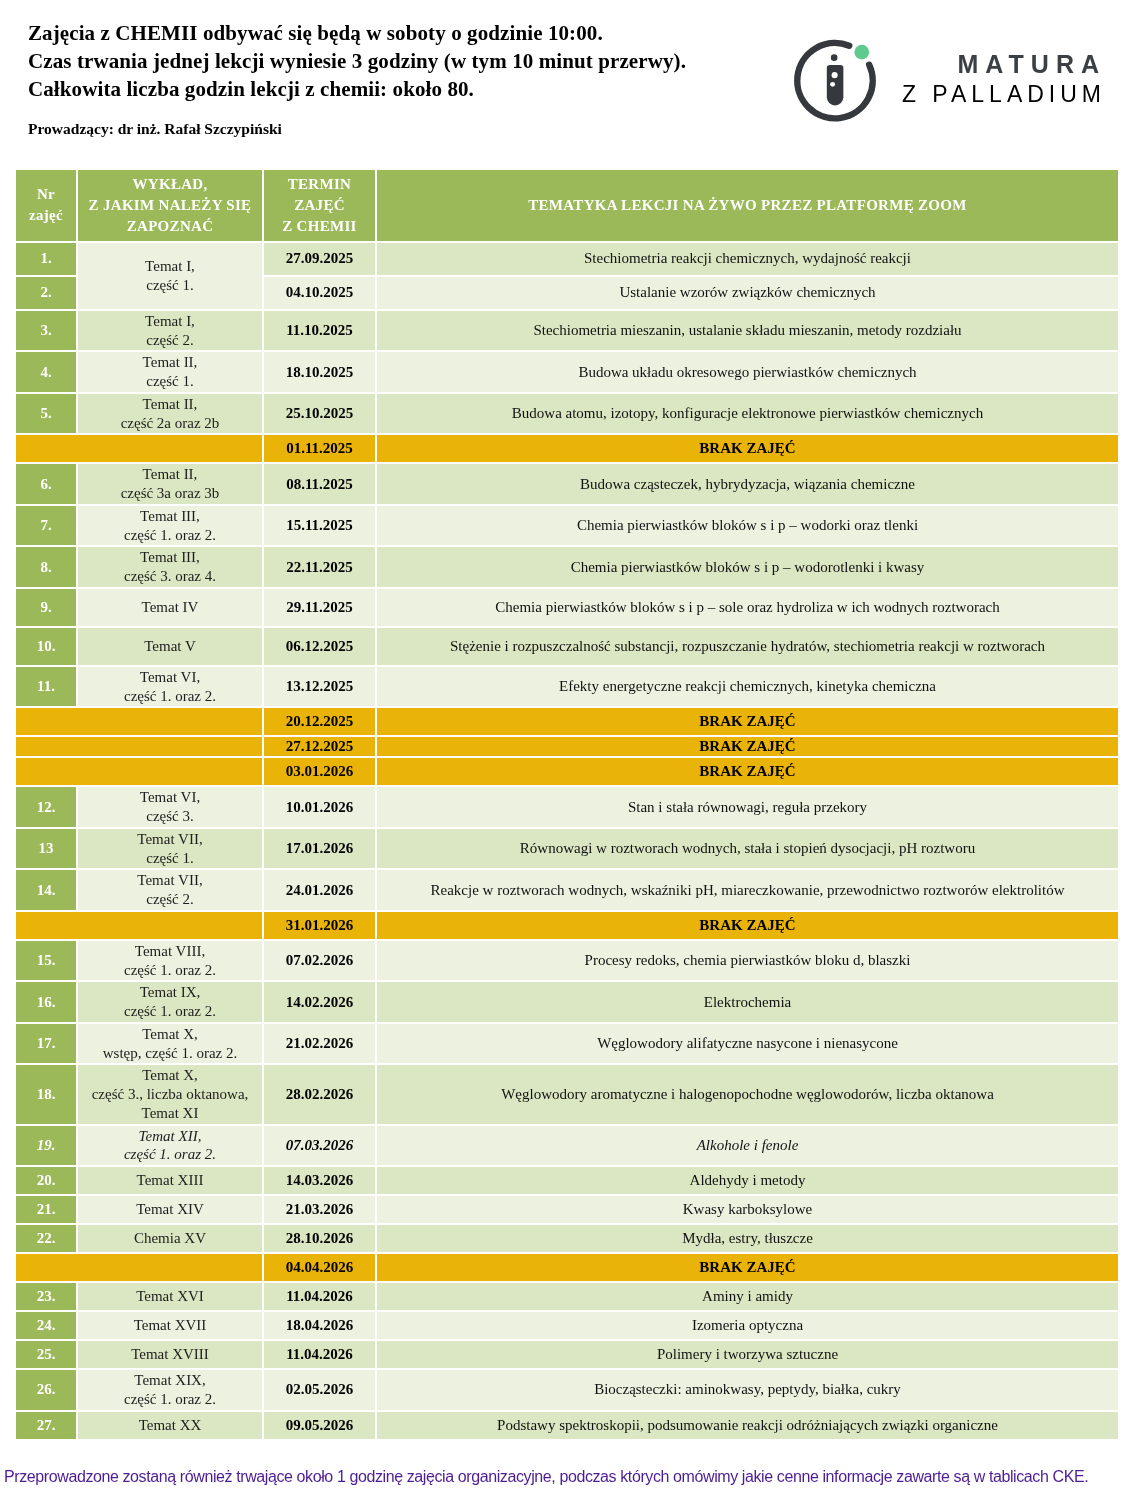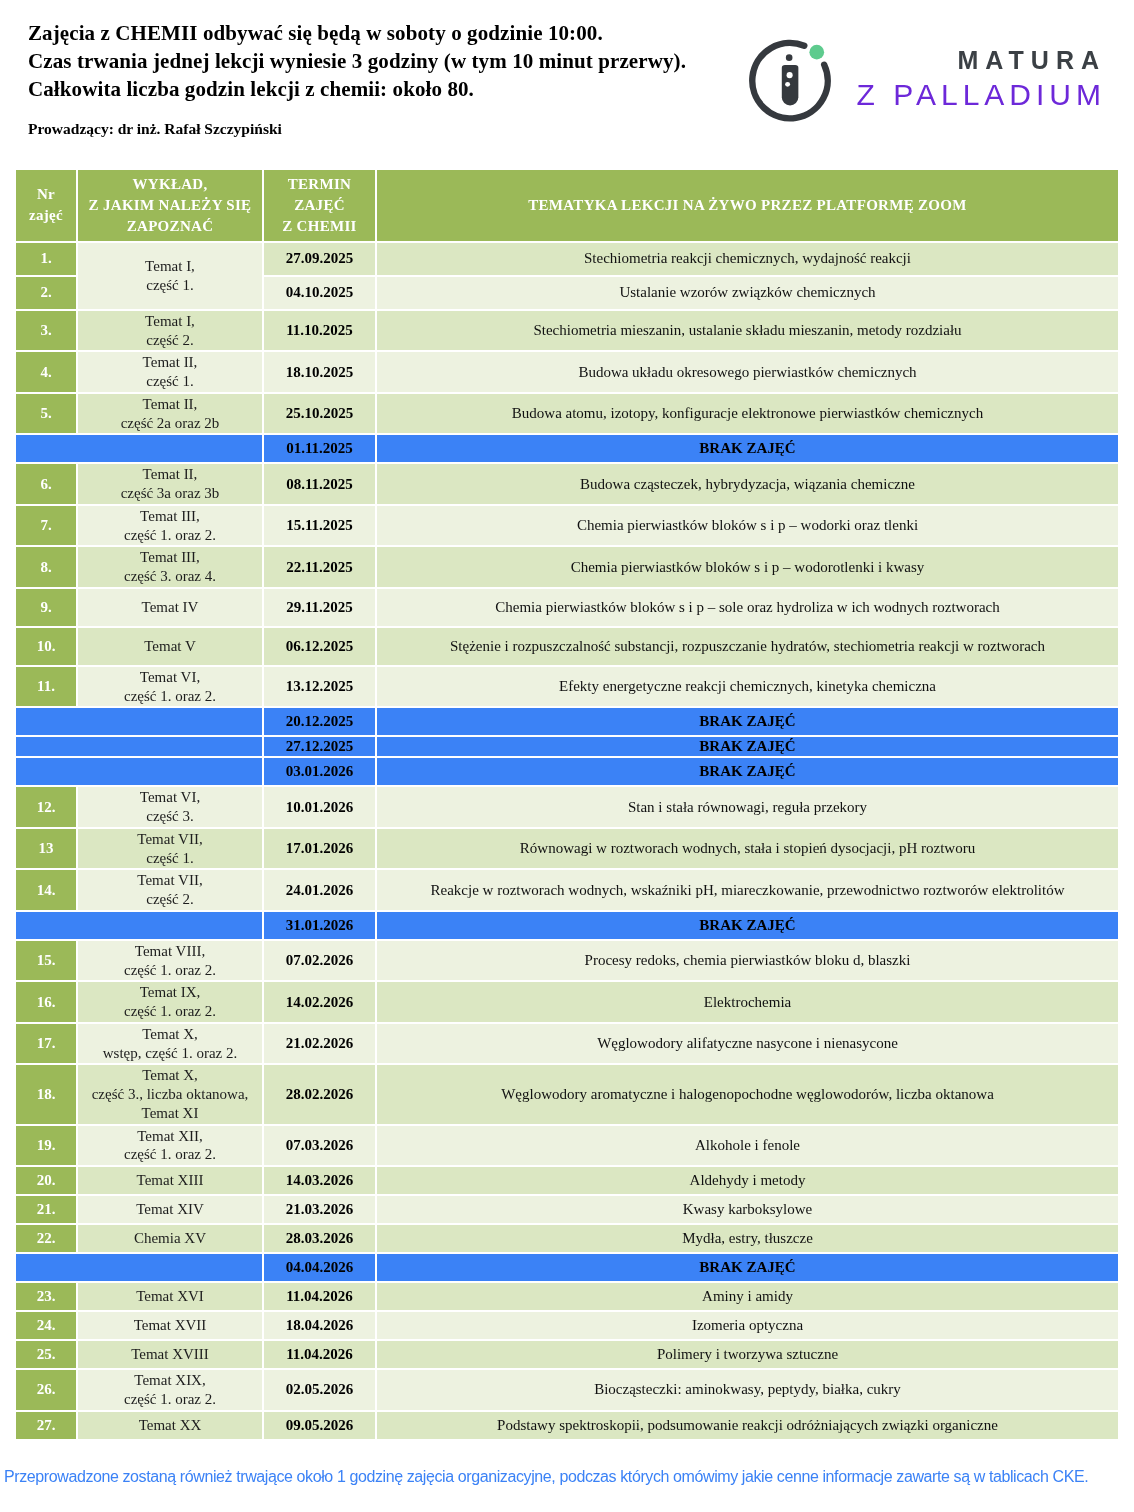--- a/index.html
+++ b/index.html
@@ -13,49 +13,49 @@
     padding:20px 16px 0 28px;
   }
   .intro .line {
     font-size:21px; font-weight:bold; line-height:1.33; letter-spacing:0.1px;
   }
   .lecturer { margin-top:16px; font-size:15.5px; font-weight:bold; }
   
   .logo { display:flex; align-items:center; gap:20px; margin-top:8px; margin-right:12px; }
   .logo-text { display:flex; flex-direction:column; font-family:"Liberation Sans", sans-serif;align-items:flex-end; }
   .logo-title { font-size:25px; font-weight:bold; letter-spacing:7px; color:#3b4045; line-height:1.25; }
-  .logo-sub   { font-size:30px; font-weight:normal; letter-spacing:5px; color:#6d28d9; line-height:1.25; }
+  .logo-sub   { font-size:23px; font-weight:normal; letter-spacing:5px; color:#000000; line-height:1.25; }
   
   .table-wrap { margin:30px 14px 0 14px; }
   table.schedule {
     border-collapse:separate; border-spacing:2.5px; width:1106px; table-layout:fixed;
   }
   table.schedule th {
     background:#9bb958; color:#ffffff; font-weight:bold; font-size:15px;
     text-align:center; vertical-align:middle; white-space:pre-line;
     line-height:1.4; padding:4px 3px; letter-spacing:0.3px; height:56px;
   }
   table.schedule td {
     text-align:center; vertical-align:middle; font-size:15px; padding:1px 6px;
     overflow:hidden;
   }
   td.num   { background:#9bb958; color:#ffffff; font-weight:bold; }
-  td.green { background:#3b82f6; }
+  td.green { background:#eab308; }
   td.shade-m { background:#dbe7c2; }
   td.shade-l { background:#edf2e0; }
   td.temat { white-space:pre-line; line-height:1.25; color:#1d1d1d;margin-top:28px; }
   td.date  { font-weight:bold; color:#000; }
   td.topic { color:#111; }
   td.label { font-weight:bold; color:#000; }
   
   .footnote {
     position:absolute; left:0; top:1468px; width:1134px; padding:0 4px;
     box-sizing:border-box;
     font-family:"Liberation Sans", sans-serif; font-size:16px; letter-spacing:-0.4px;
-    color:#3b82f6; white-space:nowrap;
+    color:#4c1d95; white-space:nowrap;
   }
 </style>
 </head>
 <body>
 
 <div class="top">
   <div class="intro">
     <div class="line">Zajęcia z CHEMII odbywać się będą w soboty o godzinie 10:00.</div>
     <div class="line">Czas trwania jednej lekcji wyniesie 3 godziny (w tym 10 minut przerwy).</div>
     <div class="line">Całkowita liczba godzin lekcji z chemii: około 80.</div>
@@ -242,21 +242,21 @@
           <td class="topic shade-l">Węglowodory alifatyczne nasycone i nienasycone</td>
         </tr>
         <tr style="height: 52px;">
           <td class="num">18.</td>
           <td class="temat shade-m">Temat X,
 część 3., liczba oktanowa,
 Temat XI</td>
           <td class="date shade-m">28.02.2026</td>
           <td class="topic shade-m">Węglowodory aromatyczne i halogenopochodne węglowodorów, liczba oktanowa</td>
         </tr>
-        <tr style="height: 37px;">
+        <tr style="height: 37px; font-style: italic;">
           <td class="num">19.</td>
           <td class="temat shade-l">Temat XII,
 część 1. oraz 2.</td>
           <td class="date shade-l">07.03.2026</td>
           <td class="topic shade-l">Alkohole i fenole</td>
         </tr>
         <tr style="height: 27px;">
           <td class="num">20.</td>
           <td class="temat shade-m">Temat XIII</td>
           <td class="date shade-m">14.03.2026</td>
@@ -264,21 +264,21 @@
         </tr>
         <tr style="height: 27px;">
           <td class="num">21.</td>
           <td class="temat shade-l">Temat XIV</td>
           <td class="date shade-l">21.03.2026</td>
           <td class="topic shade-l">Kwasy karboksylowe</td>
         </tr>
         <tr style="height: 27px;">
           <td class="num">22.</td>
           <td class="temat shade-m">Chemia XV</td>
-          <td class="date shade-m">28.03.2026</td>
+          <td class="date shade-m">28.10.2026</td>
           <td class="topic shade-m">Mydła, estry, tłuszcze</td>
         </tr>
         <tr style="height: 27px;">
           <td class="green" colspan="2"></td>
           <td class="green date">04.04.2026</td>
           <td class="green label">BRAK ZAJĘĆ</td>
         </tr>
         <tr style="height: 27px;">
           <td class="num">23.</td>
           <td class="temat shade-m">Temat XVI</td>

